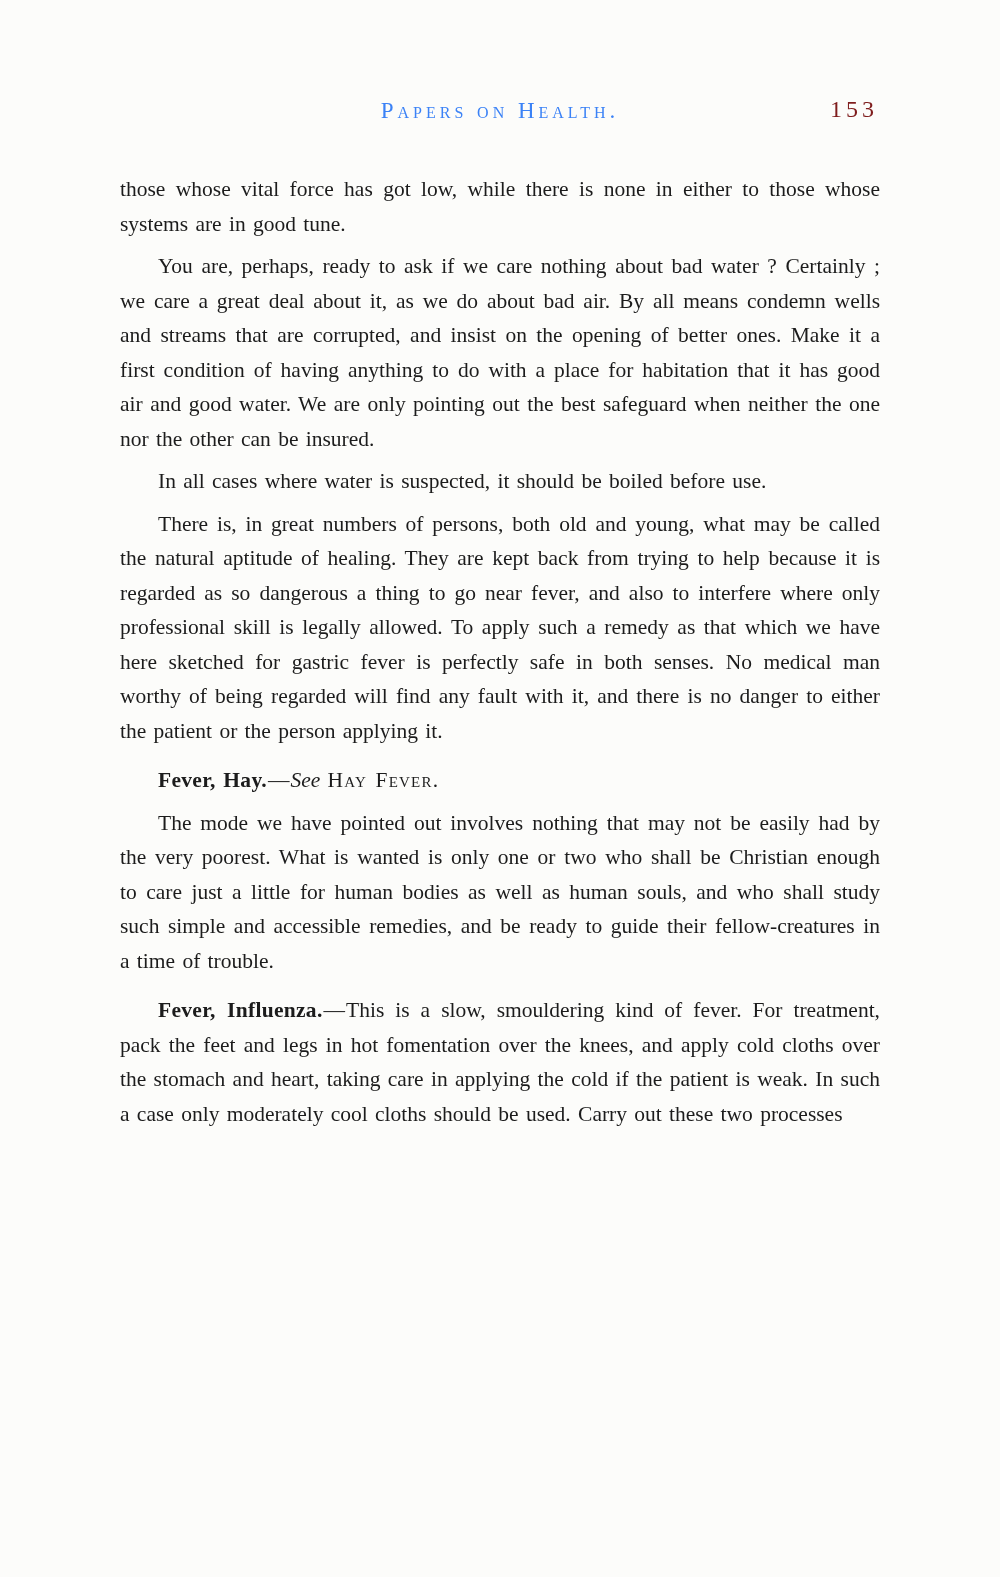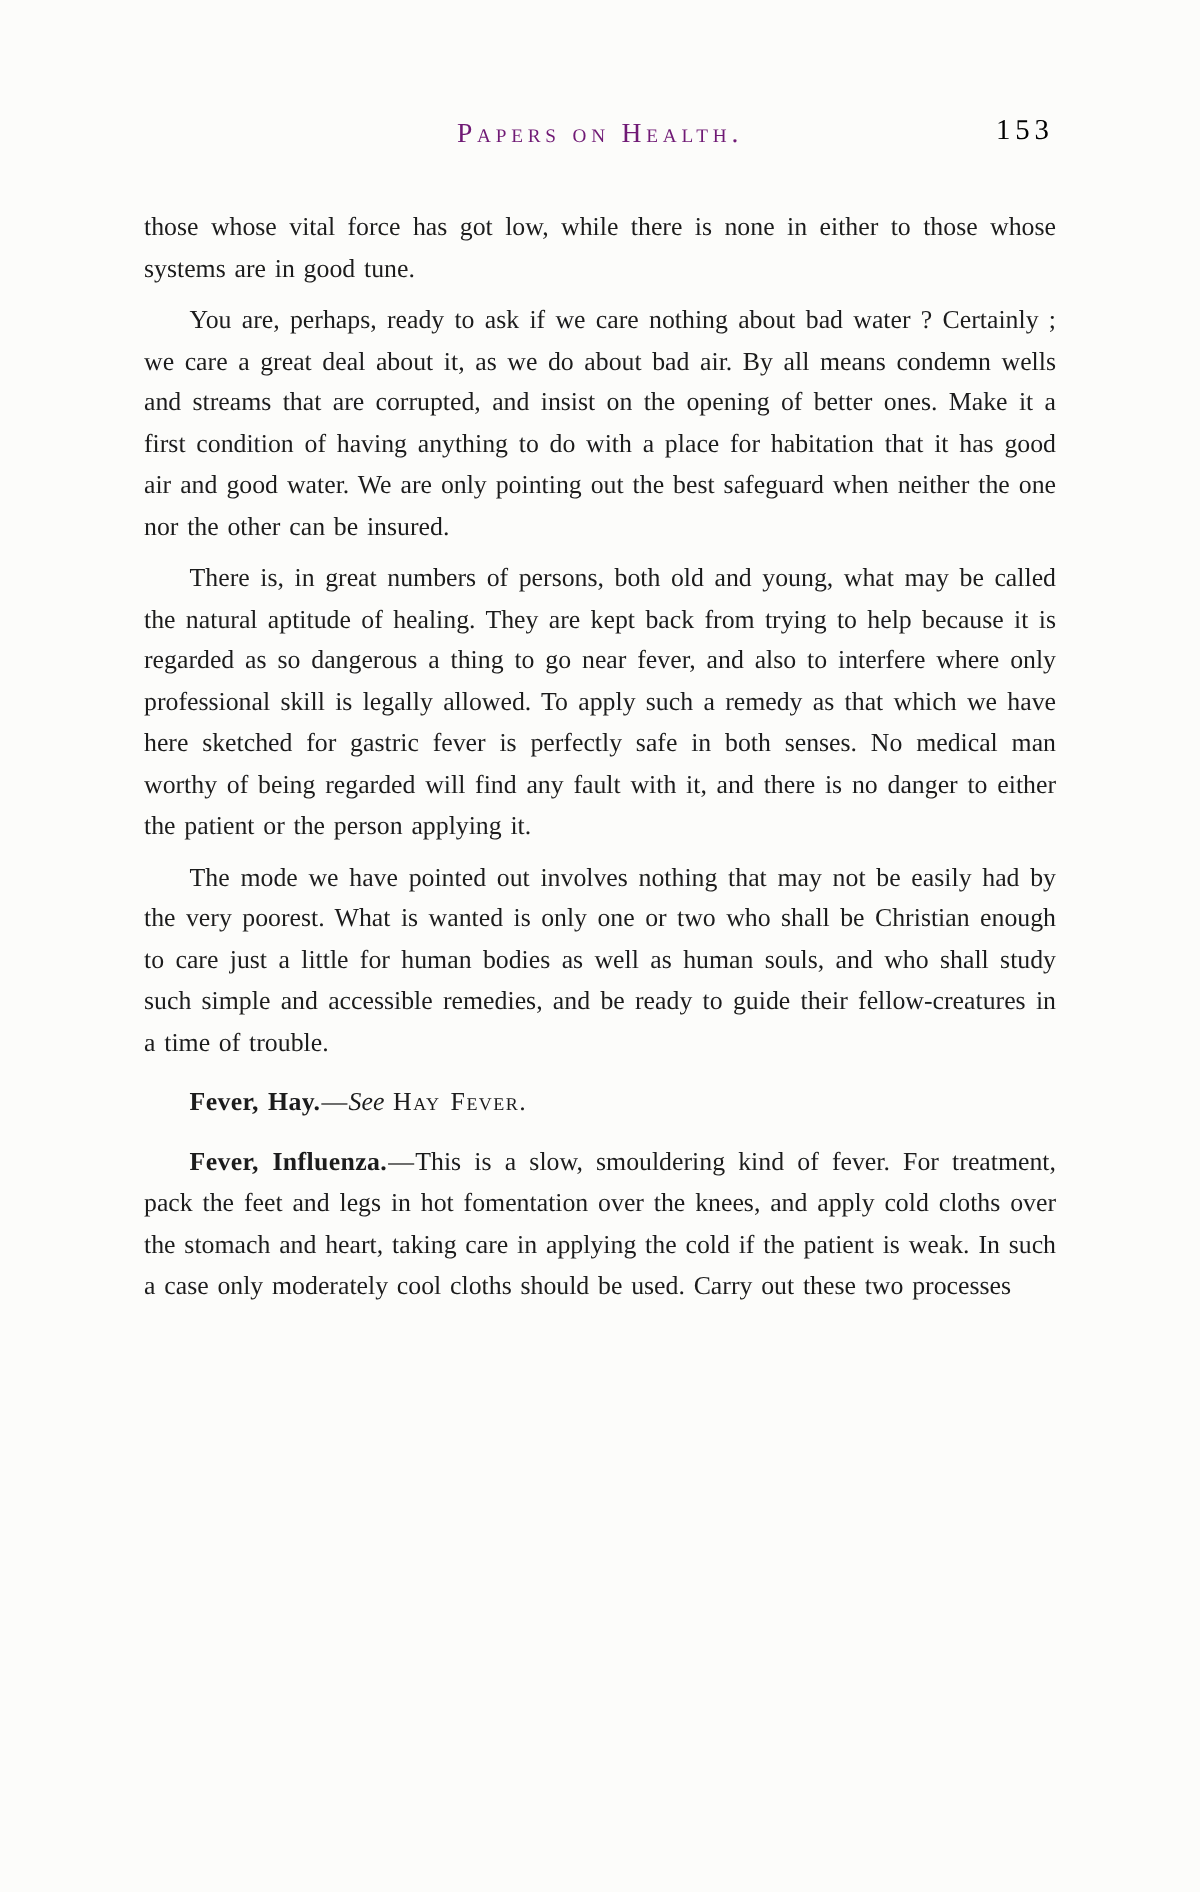--- a/index.html
+++ b/index.html
@@ -23,29 +23,29 @@
     position: relative;
     height: 34px;
     margin-bottom: 40px;
   }
   .running-title {
     display: block;
     text-align: center;
     font-variant: small-caps;
     font-size: 23px;
     letter-spacing: 4px;
-    color: #701a75;
+    color: #3b82f6;
   }
   .page-number {
     position: absolute;
     right: 10px;
     top: -2px;
     font-size: 24px;
     letter-spacing: 4px;
-    color: #000000;
+    color: #7f1d1d;
   }
   .page-body {
     font-size: 21.5px;
     line-height: 34.5px;
   }
   .para {
     margin: 8px;
     text-align: justify;
     word-spacing: 0.09em;
   }
@@ -79,24 +79,25 @@
     <span class="running-title">Papers on Health.</span>
     <span class="page-number">153</span>
   </header>
 
   <main class="page-body">
 
     <p class="para">those whose vital force has got low, while there is none in either to those whose systems are in good tune.</p>
 
     <p class="para indent">You are, perhaps, ready to ask if we care nothing about bad water ?  Certainly ; we care a great deal about it, as we do about bad air.  By all means condemn wells and streams that are corrupted, and insist on the opening of better ones.  Make it a first condition of having anything to do with a place for habitation that it has good air and good water.  We are only pointing out the best safeguard when neither the one nor the other can be insured.</p>
 
+    <p class="para indent">In all cases where water is suspected, it should be boiled before use.</p>
 
     <p class="para indent">There is, in great numbers of persons, both old and young, what may be called the natural aptitude of healing.  They are kept back from trying to help because it is regarded as so dangerous a thing to go near fever, and also to interfere where only professional skill is legally allowed.  To apply such a remedy as that which we have here sketched for gastric fever is perfectly safe in both senses.  No medical man worthy of being regarded will find any fault with it, and there is no danger to either the patient or the person applying it.</p>
 
+    <p class="para indent entry"><strong class="term">Fever, Hay.</strong><span class="dash">—</span><em class="see">See</em> <span class="sc">Hay Fever.</span></p>
+
     <p class="para indent">The mode we have pointed out involves nothing that may not be easily had by the very poorest.  What is wanted is only one or two who shall be Christian enough to care just a little for human bodies as well as human souls, and who shall study such simple and accessible remedies, and be ready to guide their fellow-creatures in a time of trouble.</p>
-
-    <p class="para indent entry"><strong class="term">Fever, Hay.</strong><span class="dash">—</span><em class="see">See</em> <span class="sc">Hay Fever.</span></p>
 
     <p class="para indent entry"><strong class="term">Fever, Influenza.</strong><span class="dash">—</span><span>This is a slow, smouldering kind of fever.  For treatment, pack the feet and legs in hot fomentation over the knees, and apply cold cloths over the stomach and heart, taking care in applying the cold if the patient is weak.  In such a case only moderately cool cloths should be used.  Carry out these two processes</span></p>
 
   </main>
 
 </div>
 
 </body></html>

